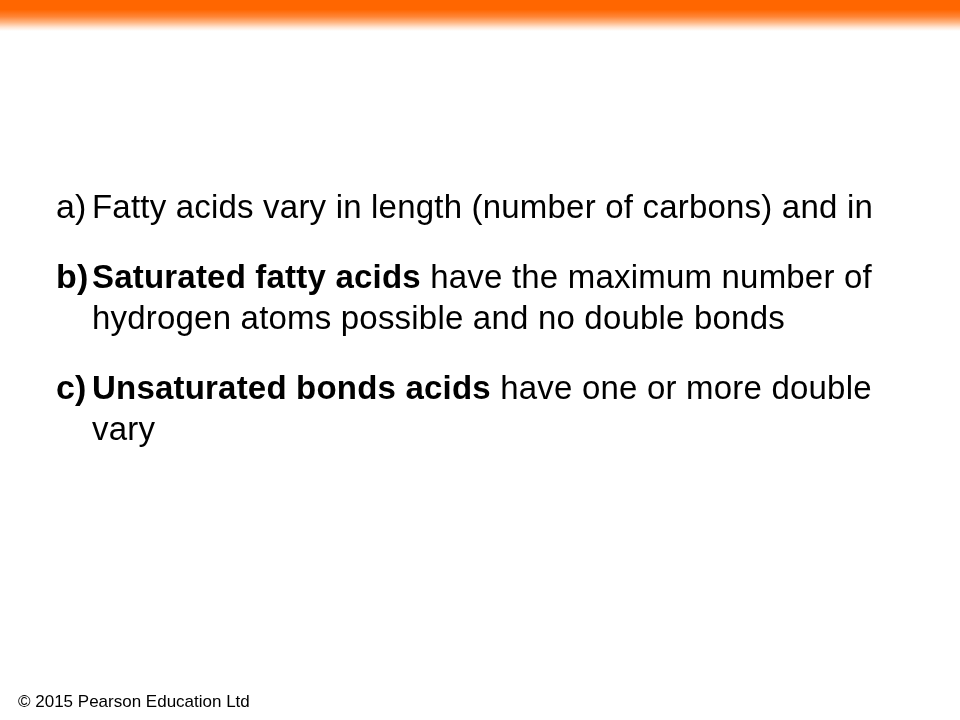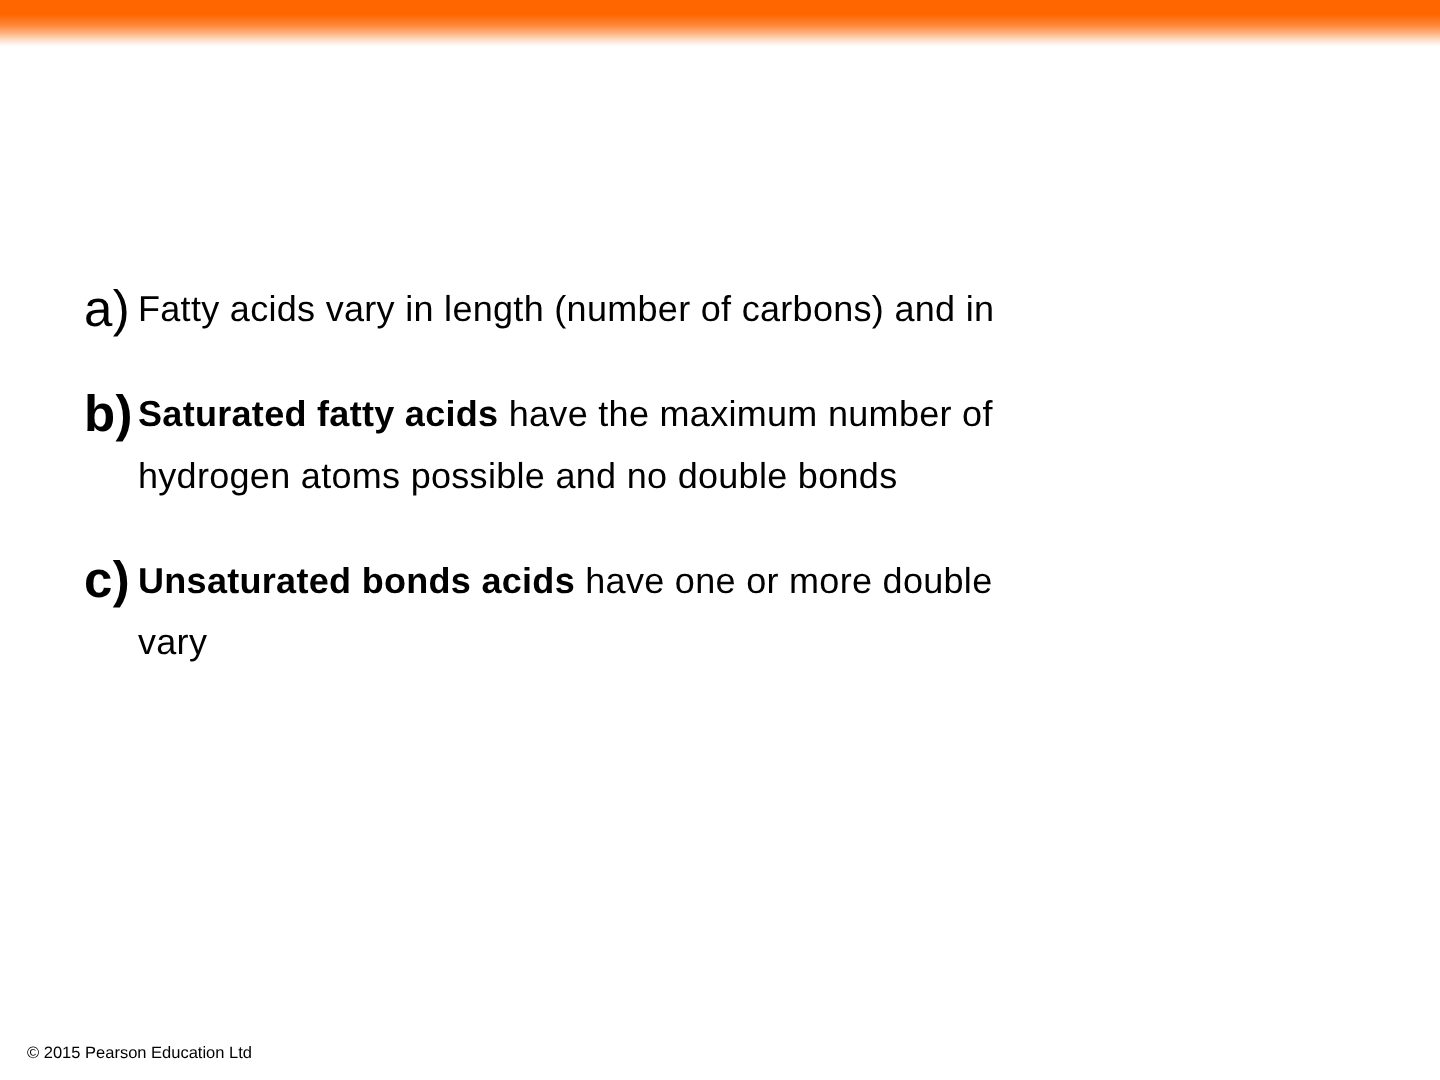--- a/index.html
+++ b/index.html
@@ -38,31 +38,31 @@
   .marker {
     flex: 0 0 36px;
     width: 36px;
     font-size: 34px;
     line-height: 41px;
     letter-spacing: 0.2px;
   }
   .marker.bold { font-weight: bold; }
   .text-block { flex: 1 1 auto; }
   .line {
-    font-size: 24px;
+    font-size: 33px;
     line-height: 41px;
     letter-spacing: 0.2px;
     white-space: nowrap;
   }
   .seg-bold { font-weight: bold; }
   .footer {
     position: absolute;
     left: 18px;
     top: 694px;
-    font-size: 11px;
+    font-size: 17px;
     line-height: 16px;
     color: #000000;
   }
 </style>
 </head>
 <body>
 
 <div class="slide">
 
   <div class="top-bar"></div>

